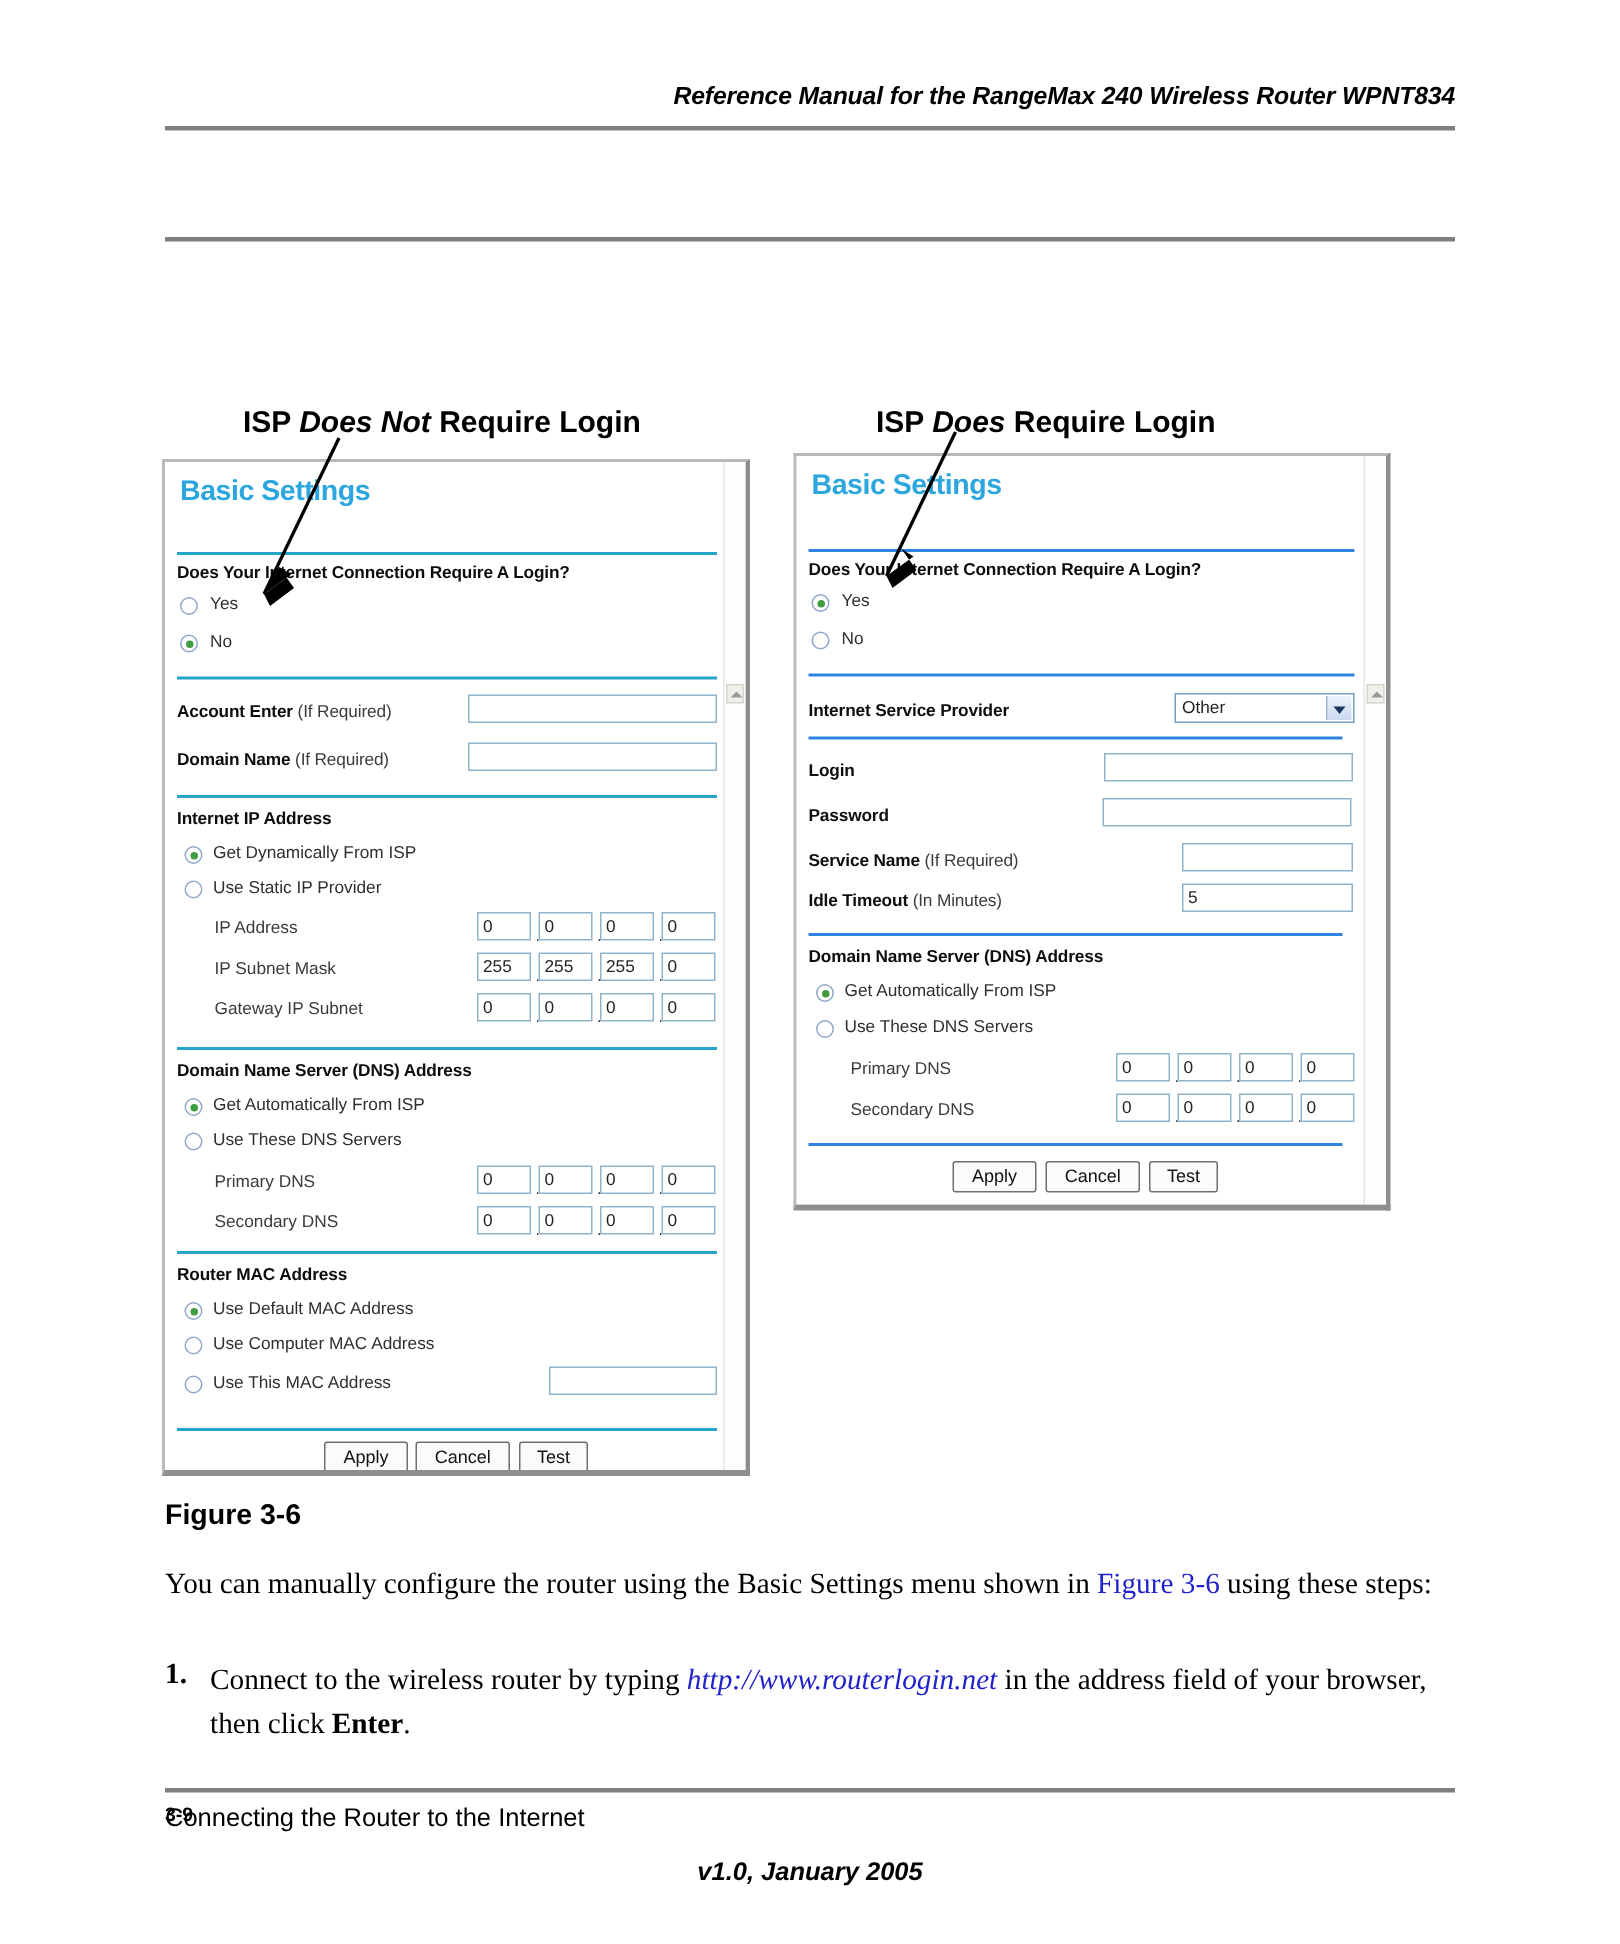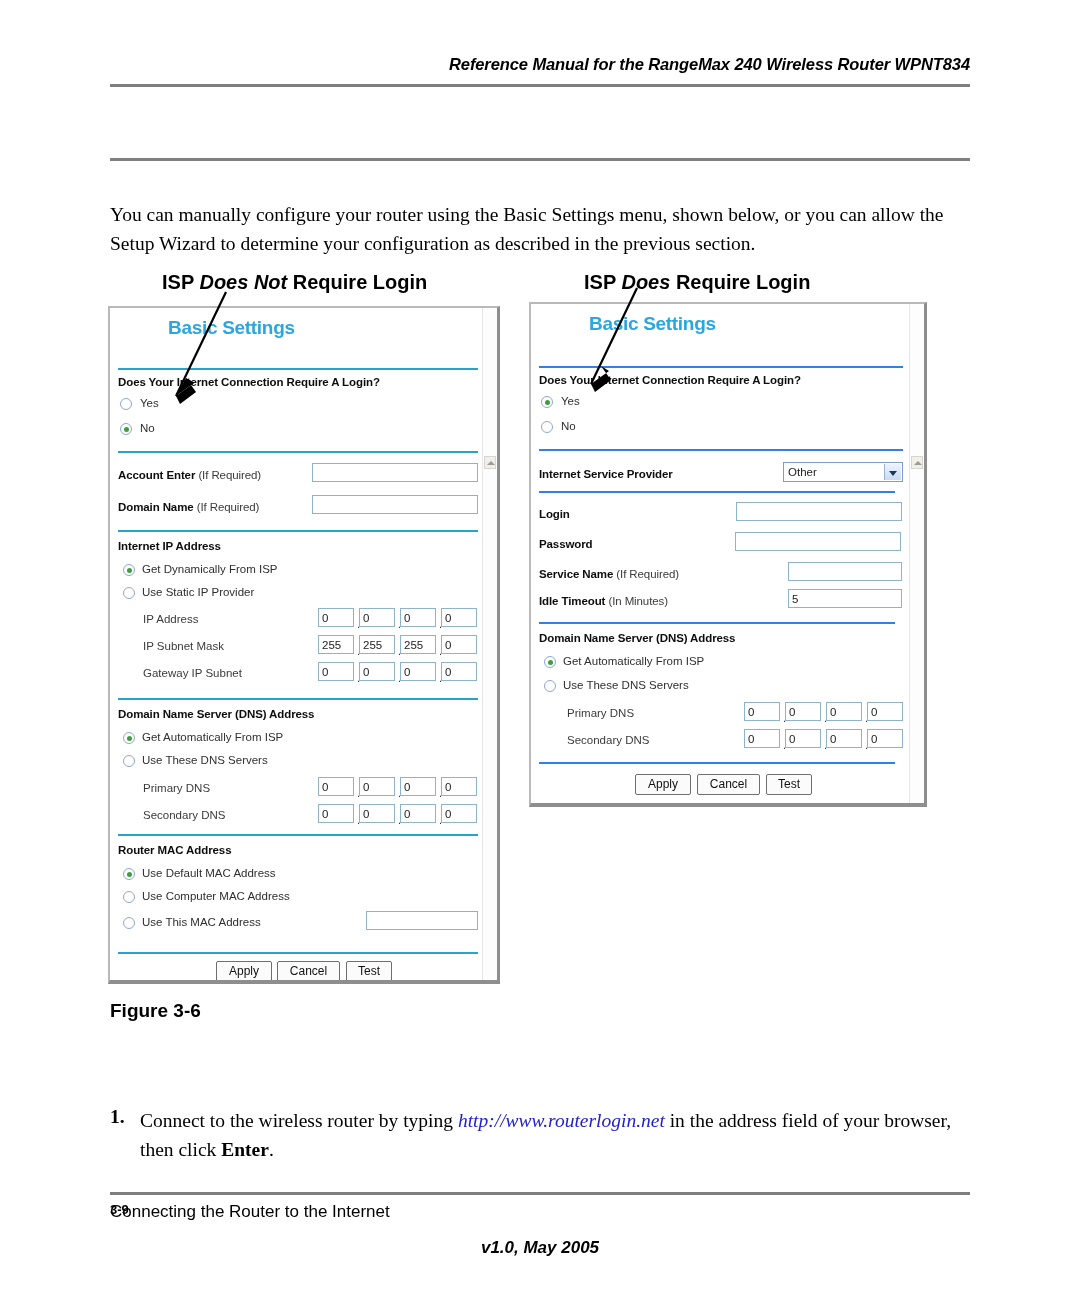--- a/index.html
+++ b/index.html
@@ -121,21 +121,20 @@
   }
   #shot-right .scrollbar .sb-arrow { top: 152px; }
 
   .brand {
     position: absolute;
     font-family: "Liberation Sans", sans-serif;
     font-weight: bold;
     font-size: 19px;
     color: #2ba6de;
     letter-spacing: -0.3px;
-    margin-left: 48px;
   }
   #shot-left .brand  { left: 10px; top: 9px; }
   #shot-right .brand { left: 10px; top: 9px; }
 
   
   .hr-teal {
     position: absolute;
     height: 2px;
     background: #26a5c8;
   }
@@ -324,21 +323,20 @@
 </head>
 <body>
 
 <div class="page">
 
   <div class="runhead">Reference Manual for the RangeMax 240 Wireless Router WPNT834</div>
   <div class="rule-head"></div>
 
   <div class="rule-h1"></div>
 
-  <div class="para" id="intro-para">You can manually configure your router using the Basic Settings menu, shown below, or you can allow the Setup Wizard to determine your configuration as described in the previous section.</div>
 
   <div class="col-title" id="title-left"><span>ISP </span><i>Does Not</i><span> Require Login</span></div>
   <div class="col-title" id="title-right"><span>ISP </span><i>Does</i><span> Require Login</span></div>
 
   <div class="shot" id="shot-left">
     <div class="shot-inner">
 
       <div class="brand">Basic Settings</div>
       <div class="hr-teal" style="left:8px; top:60px; width:360px;"></div>
 
@@ -528,22 +526,23 @@
     <polygon points="68,108 86,95 78,90 88,104 72,116" fill="#000"></polygon>
   </svg>
 
   <svg class="callout" style="left:529px; top:284px; width:180px; height:130px;" viewBox="0 0 180 130">
     <line x1="108" y1="4" x2="62" y2="100" stroke="#000" stroke-width="2.2"></line>
     <polygon points="62,100 80,87 72,82 82,96 66,108" fill="#000"></polygon>
   </svg>
 
   <div class="fig-cap">Figure 3-6</div>
 
+  <div class="para" id="after-para"><span>You can manually configure the router using the Basic Settings menu shown in </span><span class="link">Figure 3-6</span><span> using these steps:</span></div>
 
   <div class="step-num">1.</div>
   <div class="step-body"><span>Connect to the wireless router by typing </span><span class="link-it">http://www.routerlogin.net</span><span> in the address field of your browser, then click </span><b>Enter</b><span>.</span></div>
 
   <div class="rule-foot"></div>
   <div class="foot-left">Connecting the Router to the Internet</div>
   <div class="foot-right">3-9</div>
-  <div class="foot-ver">v1.0, May 2005</div>
+  <div class="foot-ver">v1.0, January 2005</div>
 
 </div>
 
 </body></html>

